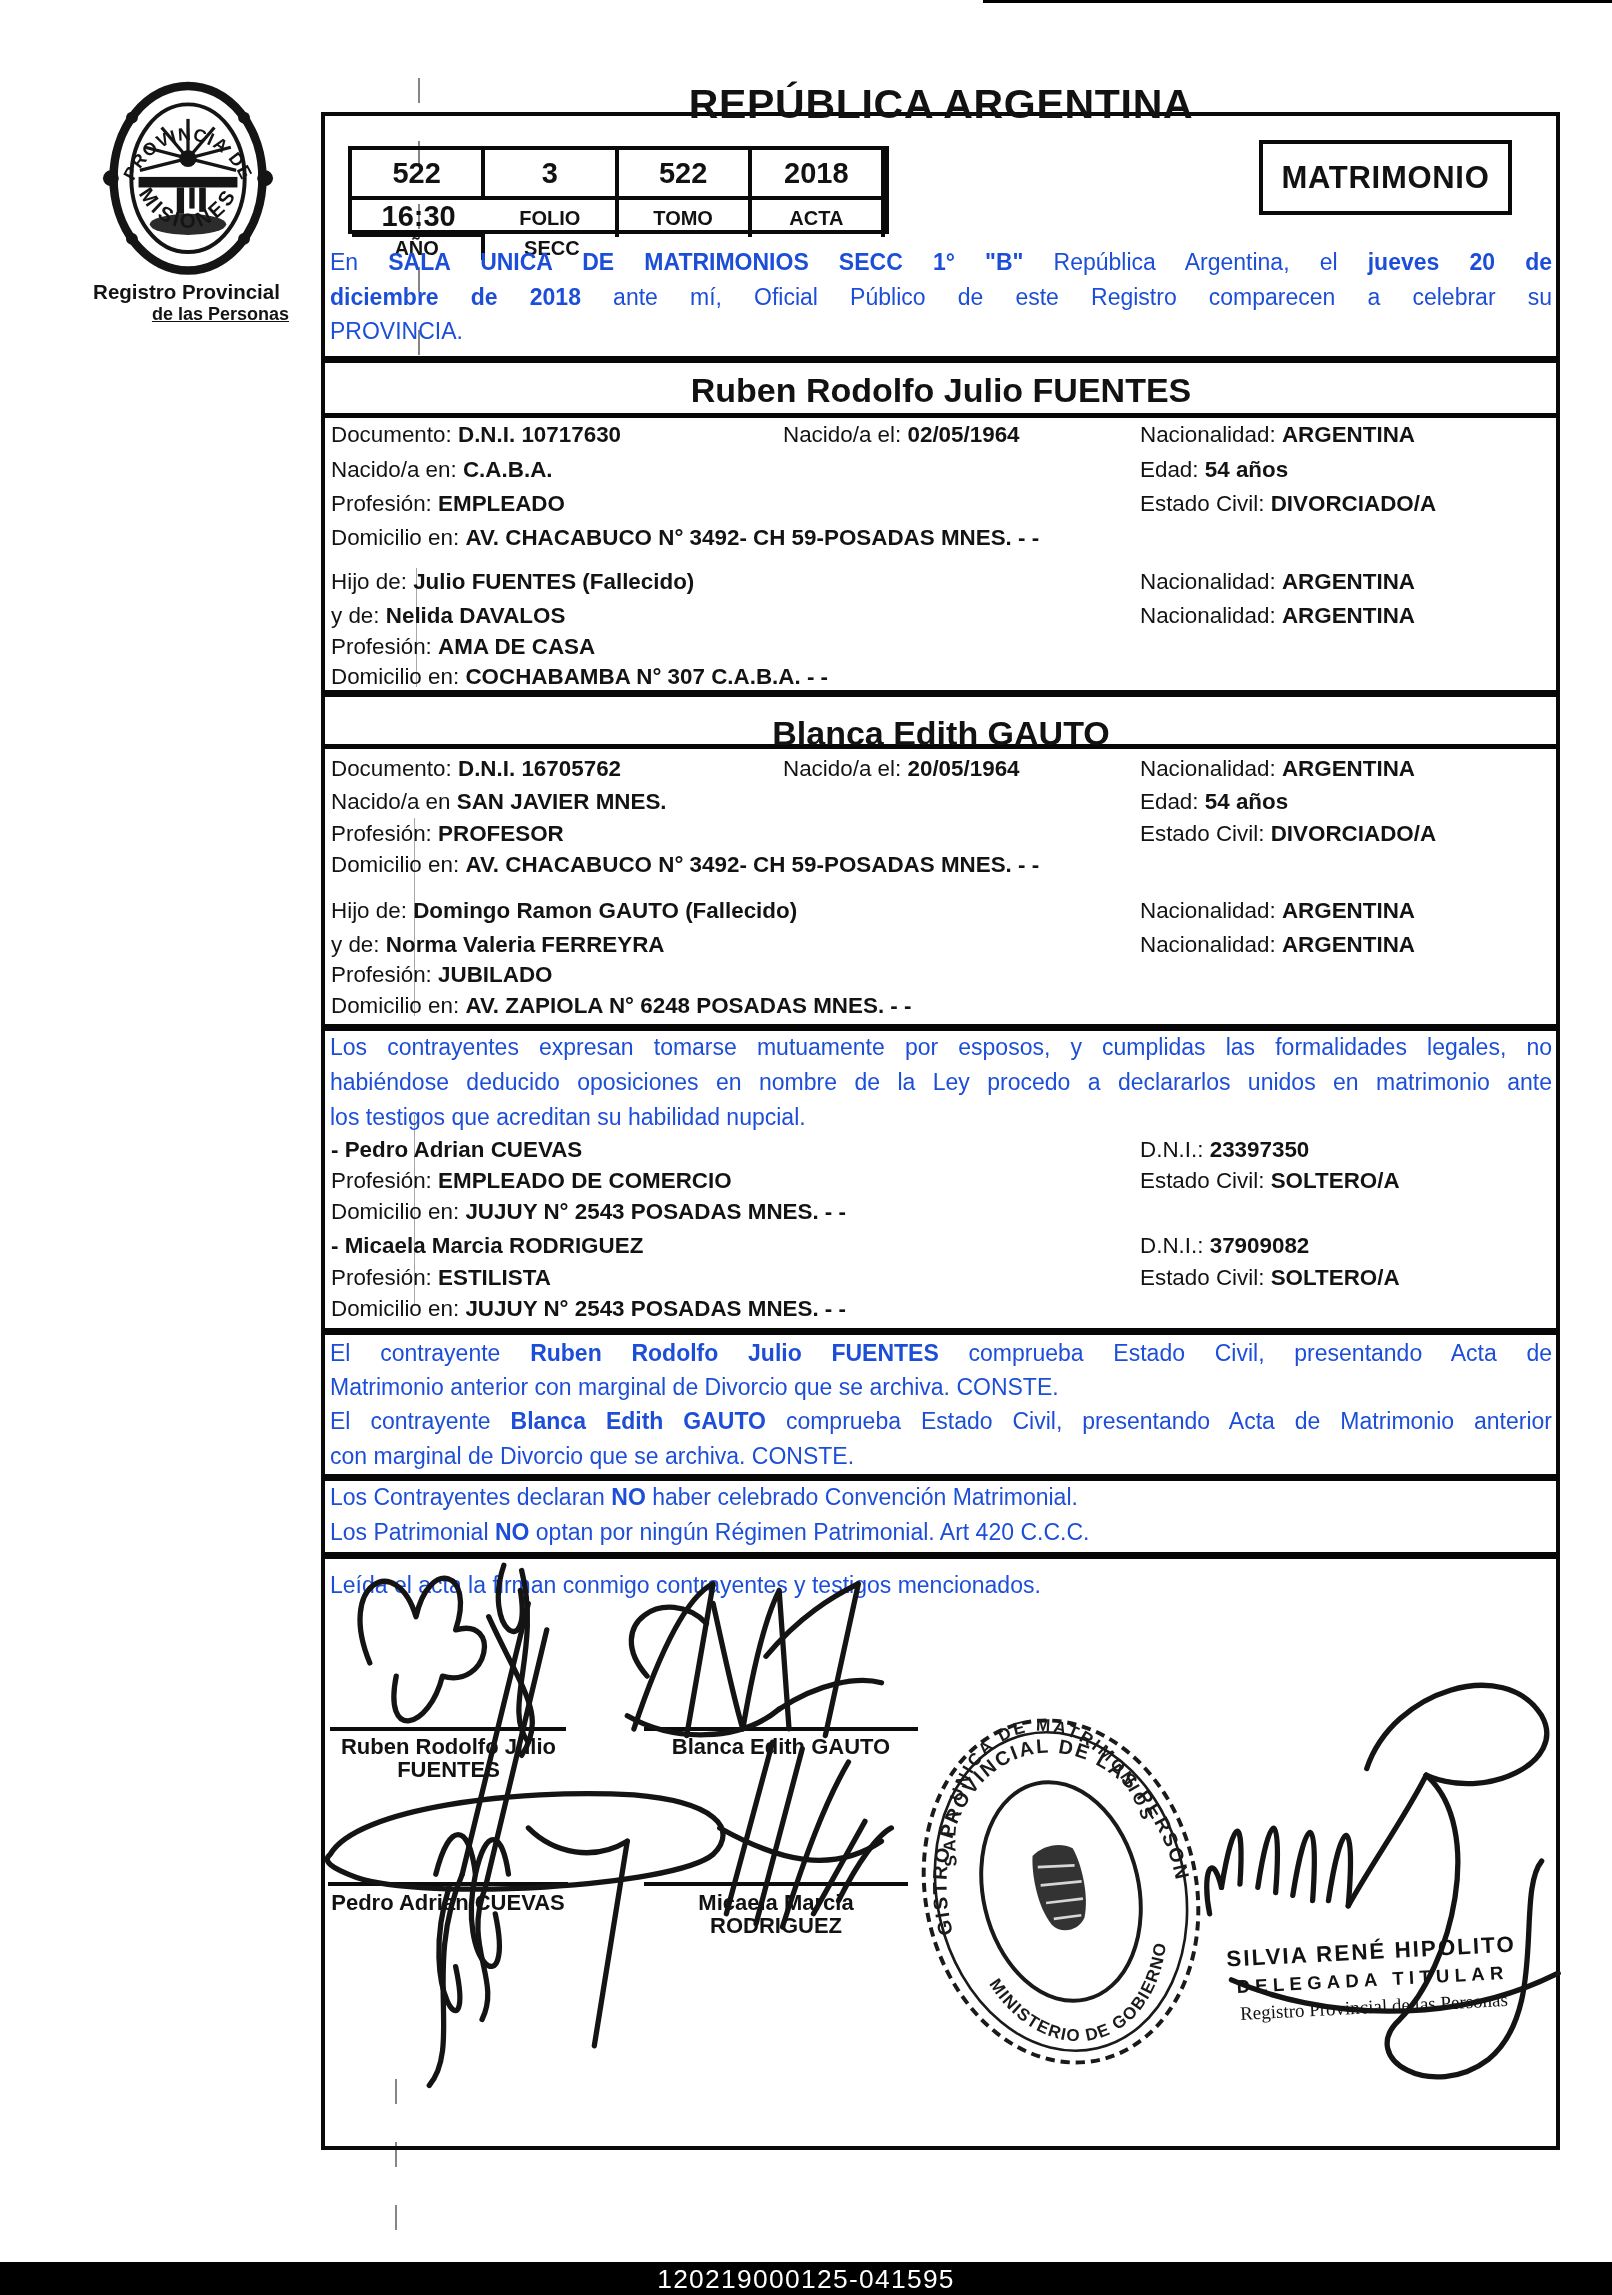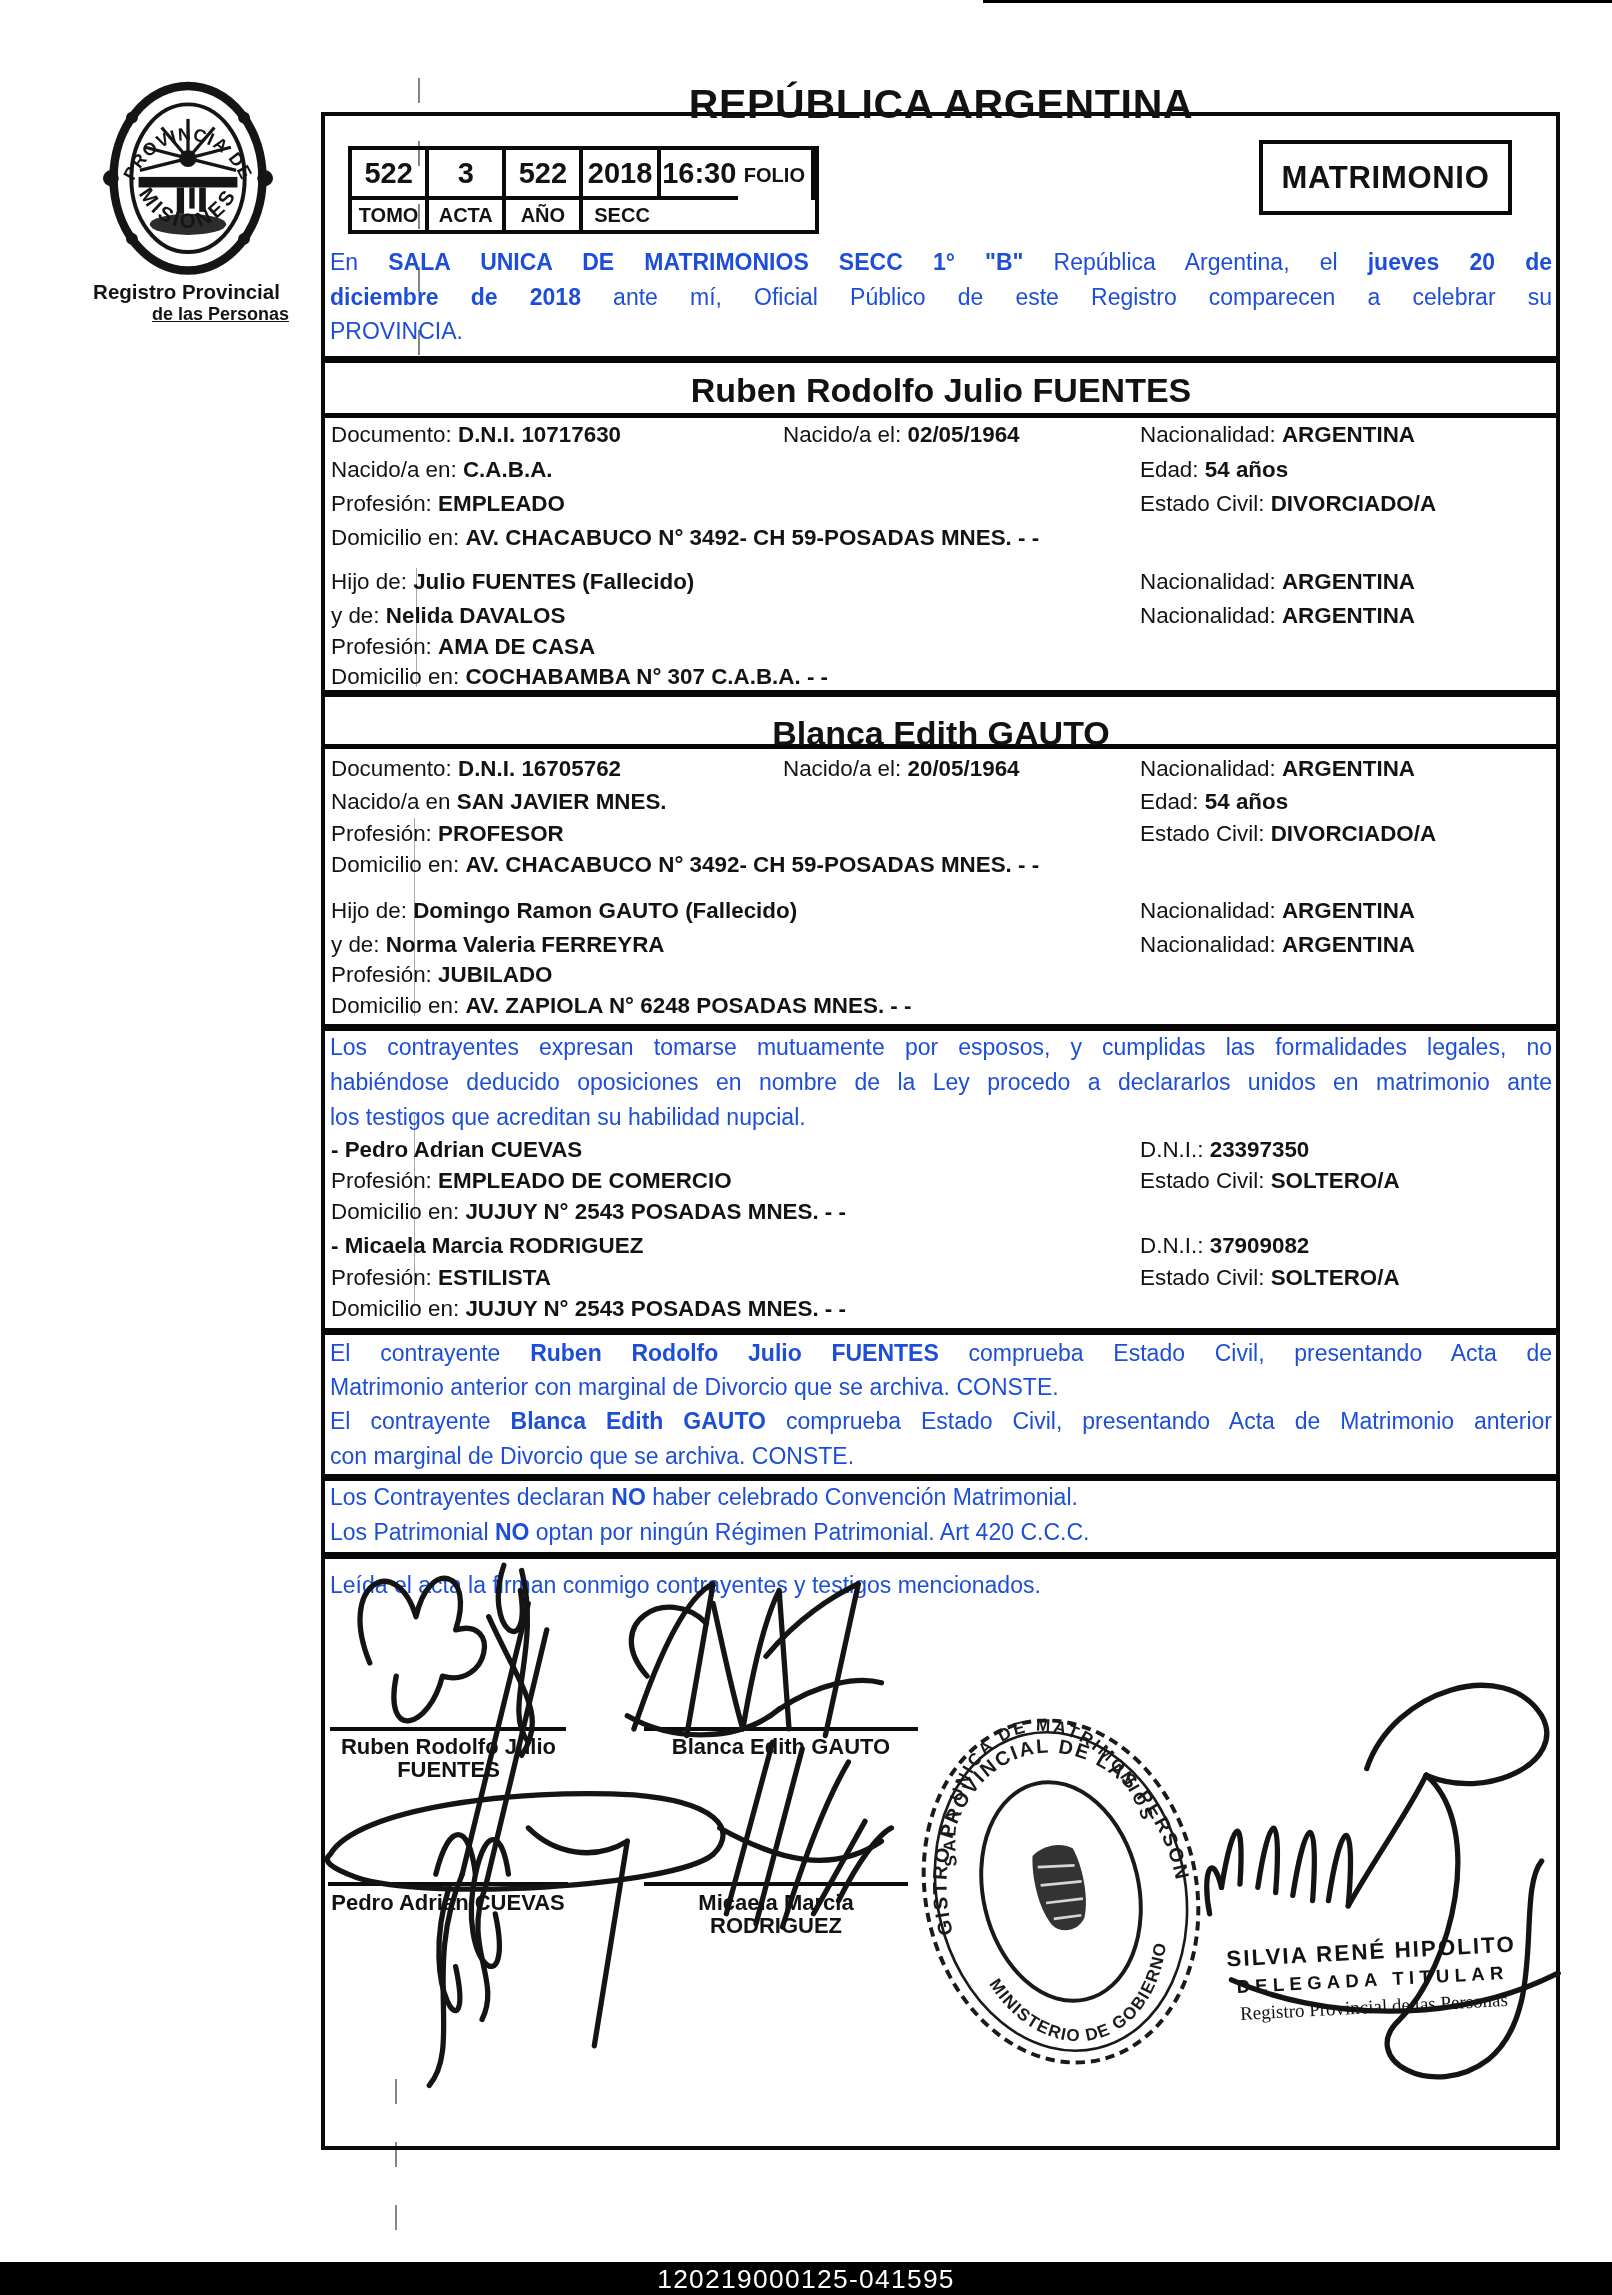--- a/index.html
+++ b/index.html
@@ -14,23 +14,23 @@
   .lcol{left:331px;}
   .para{position:absolute;left:330px;width:1222px;font-size:23px;color:#1d4ed8;}
   .just{text-align:justify;text-align-last:justify;}
   .main-box{position:absolute;left:321px;top:112px;width:1239px;height:2038px;
             border:4.6px solid #0a0a0a;box-sizing:border-box;}
   .hr{position:absolute;left:323px;width:1236px;background:#070707;}
   .name-hdr{position:absolute;left:323px;width:1236px;text-align:center;
             font-size:34px;font-weight:700;letter-spacing:0;}
   .doc-title{position:absolute;left:323px;width:1236px;top:81px;text-align:center;
              font-size:41px;font-weight:700;letter-spacing:0.7px;}
-  .rec-table{position:absolute;left:348px;top:146px;width:471px;height:88px;
+  .rec-table{position:absolute;left:348px;top:146px;width:541px;height:88px;
              border:4.6px solid #0a0a0a;box-sizing:border-box;display:grid;
-             grid-template-columns:repeat(6,1fr);grid-template-rows:50px 1fr;}
+             grid-template-columns:repeat(4,1fr);grid-template-rows:50px 1fr;}
   .tc{border-right:4px solid #0a0a0a;display:flex;align-items:center;justify-content:center;
       font-weight:700;}
   .tc.last{border-right:none;}
   .tc.val{border-bottom:4.6px solid #0a0a0a;font-size:29px;}
   .tc.lbl{font-size:20px;}
   .mat-box{position:absolute;left:1259px;top:140px;width:253px;height:75px;
            border:4.6px solid #0a0a0a;box-sizing:border-box;display:flex;align-items:center;
            justify-content:center;font-size:31px;font-weight:700;letter-spacing:0.7px;}
   .sigline{position:absolute;height:4px;background:#0c0c0c;}
   .siglabel{position:absolute;text-align:center;font-size:22px;font-weight:700;}

